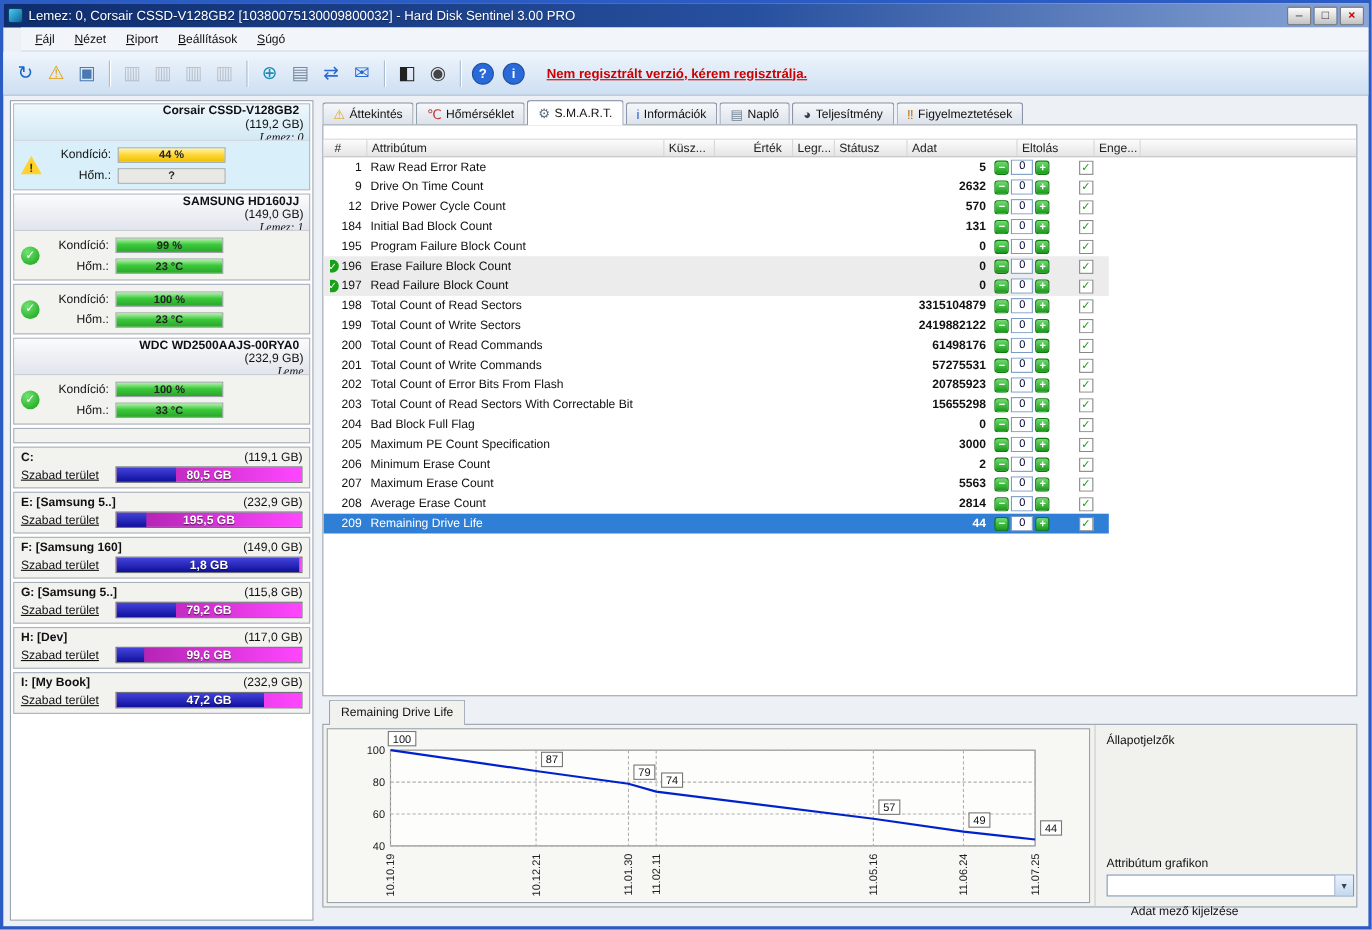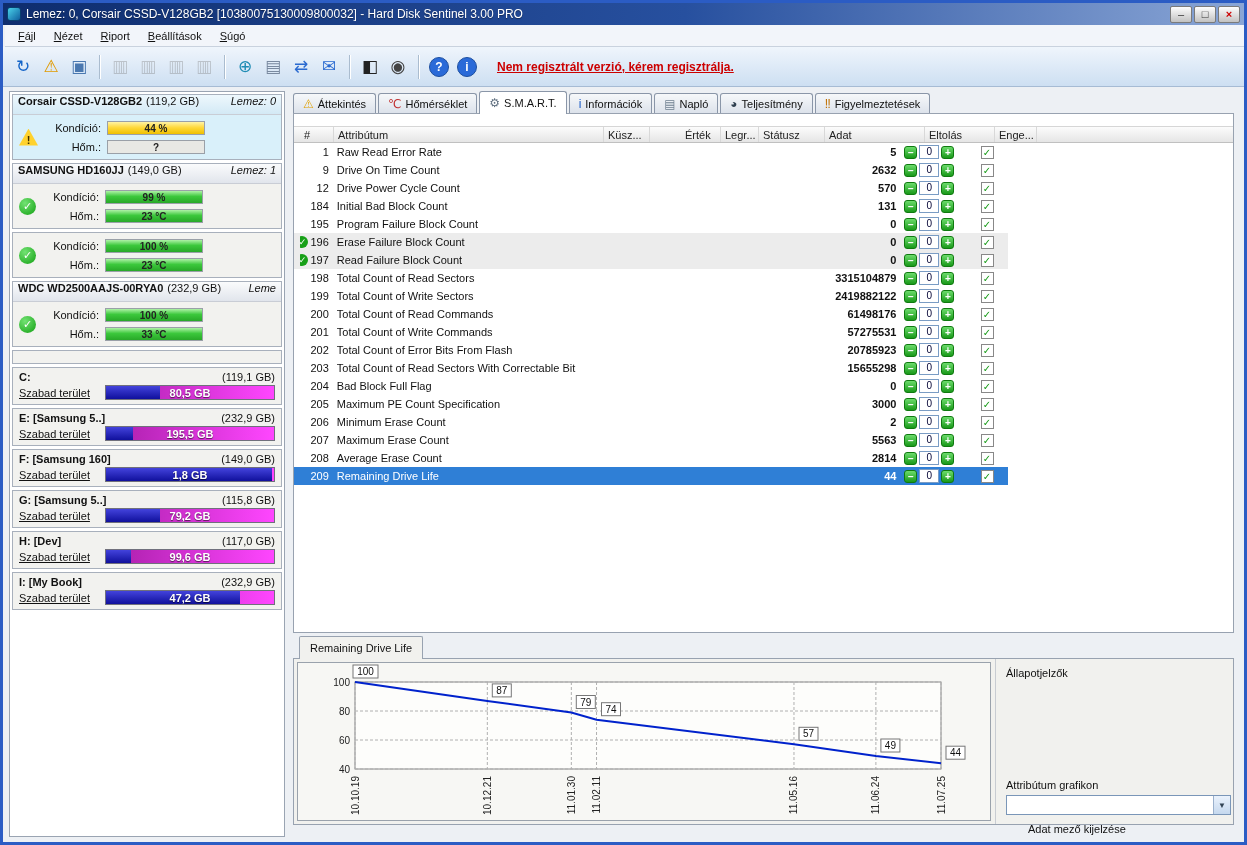--- a/index.html
+++ b/index.html
@@ -10,40 +10,40 @@
   
   .titlebar{position:absolute;left:0;right:0;top:0;height:22px;display:flex;align-items:center;padding:0 4px;
     background:linear-gradient(90deg,#0e2d6e 0%,#27509f 55%,#8aa6d6 100%);color:#fff;}
   .app-icon{width:14px;height:14px;border-radius:3px;background:linear-gradient(135deg,#49d0e8,#0f5f9f);border:1px solid #09406f;margin-right:5px;flex:0 0 auto;}
   .title-text{font-size:12px;flex:1;white-space:nowrap;overflow:hidden;text-shadow:0 1px 1px #0006;}
   .winbtn{width:22px;height:17px;margin-left:2px;border:1px solid #7a7a7a;border-radius:2px;
     background:linear-gradient(#fdfdfd,#c2c2c2);font-size:11px;line-height:14px;text-align:center;color:#333;cursor:default;}
   .winbtn.close{color:#c00;font-weight:bold;}
 
   
-  .menubar{position:absolute;top:22px;left:2px;right:0;height:22px;background:#f2f5fa;border-bottom:1px solid #c9d2de;
+  .menubar{position:absolute;top:22px;left:16px;right:0;height:22px;background:#f2f5fa;border-bottom:1px solid #c9d2de;
     display:flex;align-items:center;padding-left:4px;}
   .menu-item{padding:3px 9px;}
 
   
   .toolbar{position:absolute;top:44px;left:0;right:0;height:40px;background:linear-gradient(#eff5fc,#cddff2);
     border-bottom:1px solid #a6bbd4;display:flex;align-items:center;padding-left:6px;}
   .tb-btn{width:28px;height:26px;display:inline-flex;align-items:center;justify-content:center;font-size:17px;}
   .tb-btn.round{width:20px;height:20px;border-radius:50%;font-size:12px;font-weight:bold;margin:0 4px;border:1px solid #1d4fa0;}
   .tb-btn.disabled{opacity:.35;filter:grayscale(1);}
   .tb-sep{width:1px;height:24px;background:#aabccf;margin:0 6px;box-shadow:1px 0 0 #fff;}
   .register-notice{color:#c00;font-weight:bold;text-decoration:underline;font-size:12px;margin-left:16px;}
 
   
   .sidebar{position:absolute;left:6px;top:88px;width:276px;bottom:5px;background:#fff;border:1px solid #9aa4b2;padding:2px;overflow:hidden;}
   .panel{border:1px solid #a8b0bc;margin-bottom:3px;background:#f2f2ef;}
-  .disk-header{height:20px;background:linear-gradient(#fafbfc,#e1e5ec);border-bottom:1px solid #c9cdd5;
-    display:flex;align-items:flex-start;padding:0 5px;white-space:nowrap;overflow:hidden;}
+  .disk-header{height:33px;background:linear-gradient(#fafbfc,#e1e5ec);border-bottom:1px solid #c9cdd5;
+    display:flex;align-items:flex-end;padding:0 5px;white-space:nowrap;overflow:hidden;flex-direction:column;}
   .disk-header b{margin-right:4px;}
-  .disk-num{margin-left:auto;font-style:italic;padding-left:4px;}
+  .disk-num{margin-left:auto;font-style:italic;padding-left:4px;font-family:Liberation Serif, serif;}
   .disk-body{display:flex;align-items:center;height:44px;padding:2px 3px;}
   .disk-panel.selected .disk-body{background:#d9f0fa;}
   .disk-panel.selected .disk-header{background:linear-gradient(#eef8fd,#d3e9f5);}
   .status-icon{flex:0 0 auto;text-align:center;font-weight:bold;font-size:11px;margin:0 5px 0 3px;}
   .status-icon.warning{width:19px;height:17px;background:#ffd22e;clip-path:polygon(50% 0,100% 100%,0 100%);color:#403000;line-height:23px;}
   .status-icon.ok{width:17px;height:17px;background:radial-gradient(circle at 35% 30%,#72e272,#12a012);border-radius:50%;color:#fff;line-height:17px;}
   .gauges{flex:1;}
   .gauge-row{display:flex;align-items:center;height:18px;margin:1px 0;}
   .glabel{width:58px;text-align:right;margin-right:6px;}
   .gauge{position:relative;width:98px;height:14px;border:1px solid #9aa0a8;background:#f0f0ec;}

